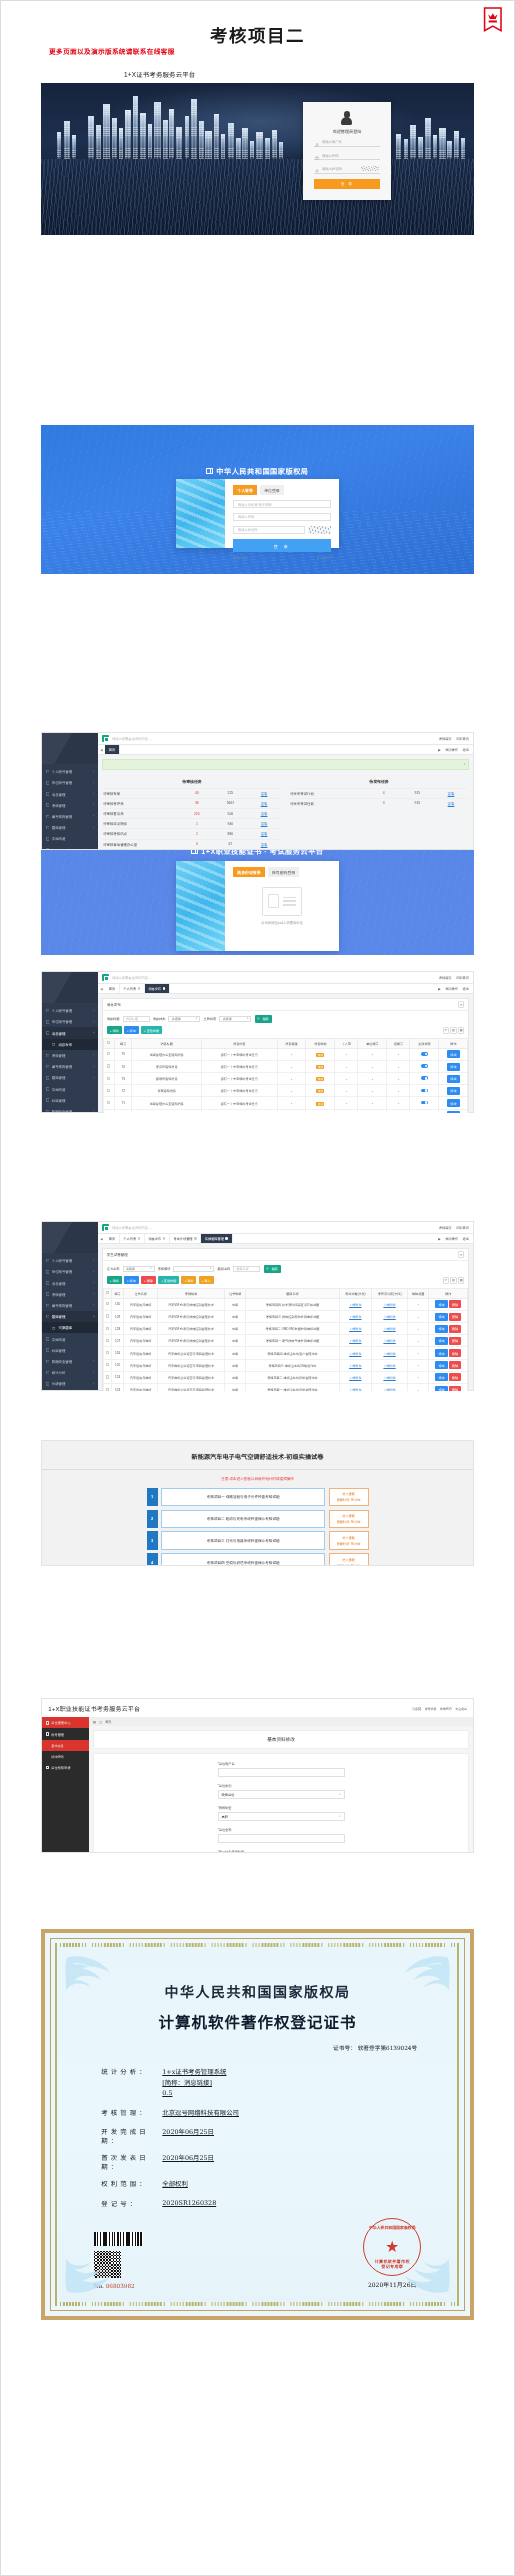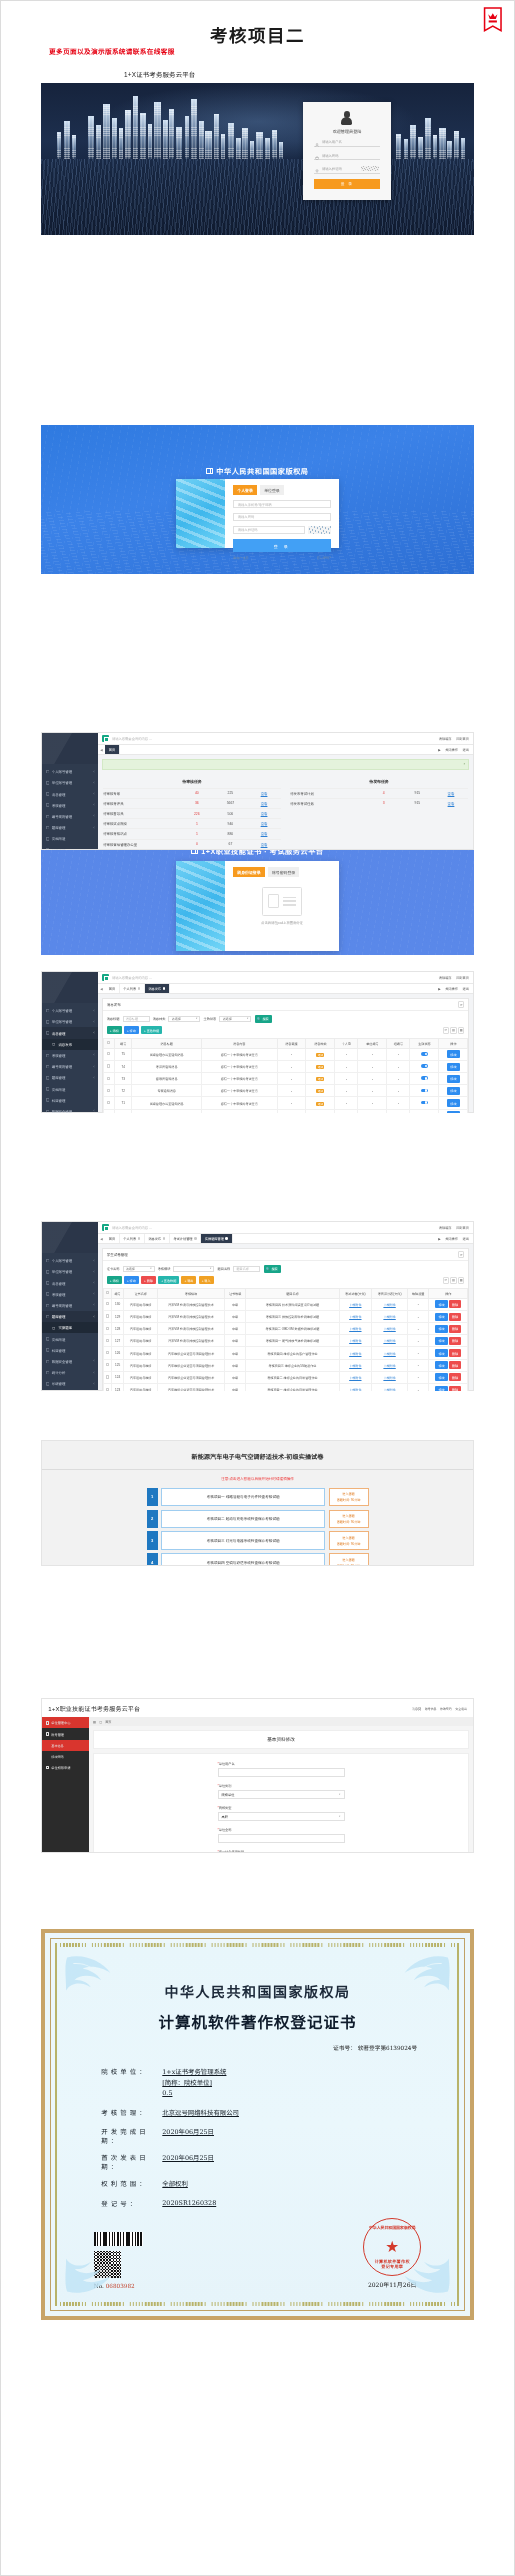--- a/index.html
+++ b/index.html
@@ -1209,24 +1209,24 @@
           <svg class="corner" style="right:4.1px; top:3.1px; transform:scaleX(-1);" viewBox="0 0 120 100">
             <path d="M8 14 C40 6 74 20 92 44 C76 34 54 28 38 36 C52 38 66 46 74 58 C58 48 34 46 22 58 C34 56 48 62 54 72 C38 60 14 62 6 78 C6 54 2 30 8 14 Z" fill="#bfe4f5" opacity=".95"></path>
             <path d="M20 26 C44 24 62 36 72 52" fill="none" stroke="#e8f6fb" stroke-width="2"></path>
           </svg>
 
           <div class="cert-h1">中华人民共和国国家版权局</div>
           <div class="cert-h2">计算机软件著作权登记证书</div>
           <div class="cert-no">证书号： 软著登字第6139024号</div>
           <div class="cert-rows" id="cert-rows">
               <div class="crow">
-                <div class="k">院校单位：</div>
+                <div class="k">统计分析：</div>
                 <div class="v">
                   <div>1+x证书考务管理系统</div>
-                  <div>[简称：院校单位]</div>
+                  <div>[简称：消息链接]</div>
                   <div>0.5</div>
                 </div>
               </div>
               <div class="crow">
                 <div class="k">考核管理：</div>
                 <div class="v">
                   <div>北京逗号网络科技有限公司</div>
                 </div>
               </div>
               <div class="crow">

